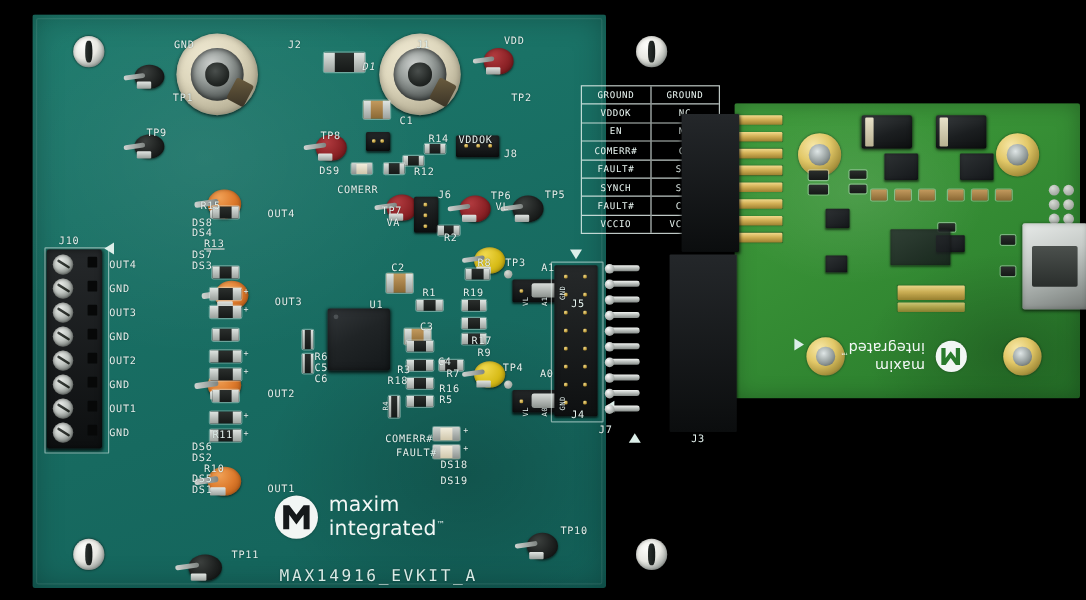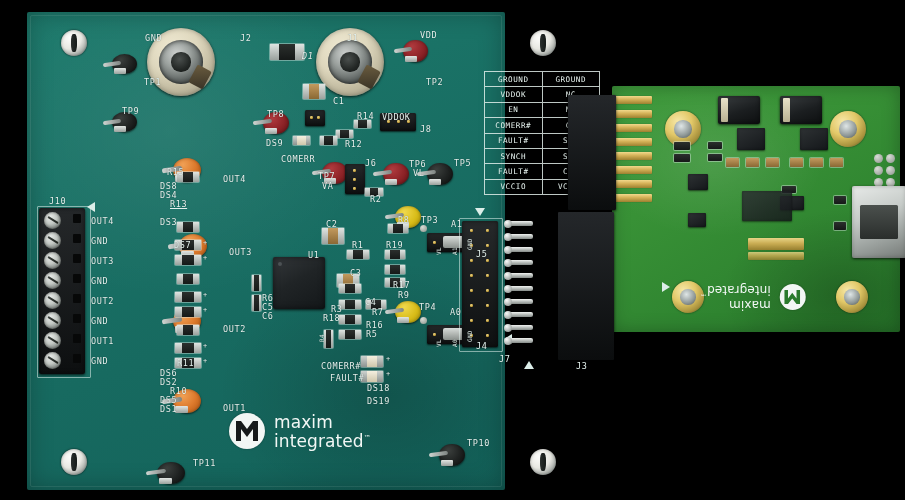--- a/index.html
+++ b/index.html
@@ -465,20 +465,21 @@
         <svg width="24" height="22" viewBox="0 0 24 22" aria-hidden="true">
           <path d="M1 1 H6 L12 9 L18 1 H23 V21 H18 V9 L12 17 L6 9 V21 H1 Z" fill="#16191a"></path>
         </svg>
       </div>
       <div class="wordmark">
         <div>maxim</div>
         <div><span>integrated</span><span class="tm">™</span></div>
       </div>
     </div>
 
+    <div class="slk big" style="left:206px;top:462px;">MAX14916_EVKIT_A</div>
 
   </div>
 
   <div id="daughter">
 
     <div class="gold" style="left:0px;top:10px;width:40px;height:8px;"></div>
     <div class="gold" style="left:0px;top:24px;width:40px;height:8px;"></div>
     <div class="gold" style="left:0px;top:38px;width:40px;height:8px;"></div>
     <div class="gold" style="left:0px;top:52px;width:40px;height:8px;"></div>
     <div class="gold" style="left:0px;top:66px;width:40px;height:8px;"></div>
@@ -580,21 +581,21 @@
       <div class="slk" style="left: 413px; top: 169px;">VL</div>
       <div class="slk" style="left: 454px; top: 159px;">TP5</div>
       <div class="slk" style="left: 318px; top: 172px;">TP7</div>
       <div class="slk" style="left: 322px; top: 182px;">VA</div>
       <div class="slk" style="left: 370px; top: 195px;">R2</div>
       <div class="slk" style="left: 49px; top: 197px;">J10</div>
       <div class="slk" style="left: 167px; top: 168px;">R15</div>
       <div class="slk" style="left: 160px; top: 182px;">DS8</div>
       <div class="slk" style="left: 160px; top: 191px;">DS4</div>
       <div class="slk" style="left: 170px; top: 200px; text-decoration: underline;">R13</div>
-      <div class="slk" style="left: 174px; top: 209px; margin-top: 32px;">DS7</div>
+      <div class="slk" style="left: 160px; top: 209px;">DS7</div>
       <div class="slk" style="left: 160px; top: 218px;">DS3</div>
       <div class="slk" style="left: 223px; top: 175px;">OUT4</div>
       <div class="slk" style="left: 229px; top: 248px;">OUT3</div>
       <div class="slk" style="left: 223px; top: 325px;">OUT2</div>
       <div class="slk" style="left: 223px; top: 404px;">OUT1</div>
       <div class="slk" style="left: 177px; top: 359px;">R11</div>
       <div class="slk" style="left: 160px; top: 369px;">DS6</div>
       <div class="slk" style="left: 160px; top: 378px;">DS2</div>
       <div class="slk" style="left: 170px; top: 387px;">R10</div>
       <div class="slk" style="left: 160px; top: 396px;">DS5</div>

